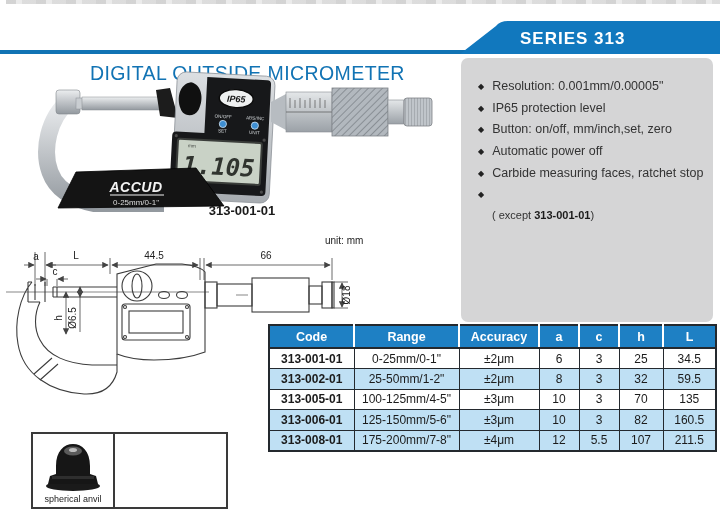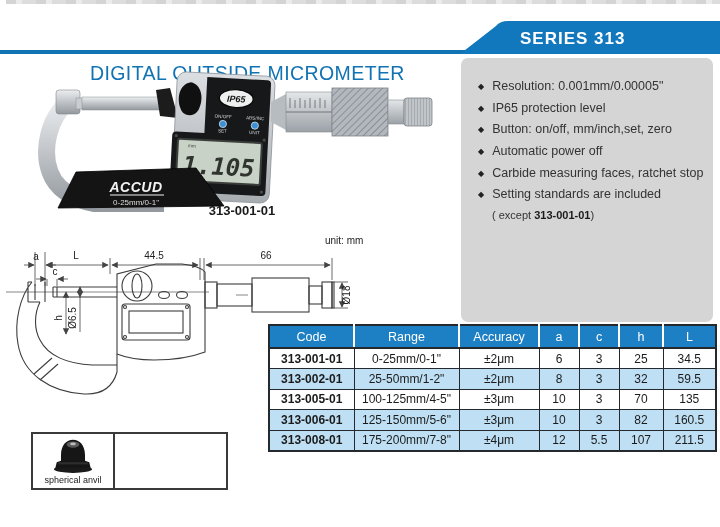--- a/index.html
+++ b/index.html
@@ -34,29 +34,29 @@
   
   .unit-note{left:325px;top:235px;font-size:10px;color:#222;}
   .dim-label{font-size:10px;fill:#222;}
   .draw-line{stroke:#3c3c3c;stroke-width:1.1;fill:none;}
   .thin{stroke:#555;stroke-width:.7;fill:none;}
   .dim{stroke:#444;stroke-width:.8;fill:none;}
 
   
   .spec-table-wrap{left:268px;top:324px;}
   table.spec{border-collapse:collapse;table-layout:fixed;width:447px;border:2px solid #24292e;}
-  table.spec th{background:var(--thead);color:#fff;font-size:12.5px;font-weight:normal;height:23px;
+  table.spec th{background:var(--thead);color:#fff;font-size:12.5px;font-weight:bold;height:23px;
     border-bottom:2px solid #24292e;}
   table.spec th + th{border-left:2px solid #ffffff;margin-left:34px;}
   table.spec td{border:1px solid #24292e;font-size:12px;text-align:center;height:20.6px;color:#1b1b1b;background:#fff;padding:0;}
   table.spec tr.alt td{background:var(--rowalt);}
   table.spec td.code{font-weight:bold;}
 
   
-  .figure-box{left:31px;top:432px;width:197px;height:58px;border:2px solid #3a3a3a;display:flex;background:#fff;}
+  .figure-box{left:31px;top:432px;width:197px;height:77px;border:2px solid #3a3a3a;display:flex;background:#fff;}
   .figure-cell{flex:0 0 auto;display:flex;flex-direction:column;align-items:center;justify-content:flex-end;padding-bottom:2px;}
   .figure-cell.left{width:82px;border-right:2px solid #3a3a3a;}
   .figure-cell.right{width:111px;}
   .figure-caption{font-size:9px;color:#222;white-space:nowrap;line-height:11px;}
 
   .lcd-text{font-family:"DejaVu Sans Mono", monospace;font-style:italic;font-weight:bold;}
 </style>
 </head>
 <body>
 
@@ -86,21 +86,20 @@
     <li>
       <span class="bullet">◆</span>
       <span>Automatic power off</span>
     </li>
     <li>
       <span class="bullet">◆</span>
       <span>Carbide measuring faces, ratchet stop</span>
     </li>
     <li>
       <span class="bullet">◆</span>
-      <span>Setting standards are included</span>
     </li>
   </ul>
 <div class="abs exception-line"><span>( except </span><b>313-001-01</b><span>)</span></div>
 
 <svg class="abs" style="left:18px;top:56px;" width="436" height="156" viewBox="0 0 436 156">
   <defs>
     <linearGradient id="g-metal" x1="0" y1="0" x2="0" y2="1">
       <stop offset="0" stop-color="#eceef0"></stop>
         <stop offset="1" stop-color="#93999f"></stop>
     </linearGradient>

